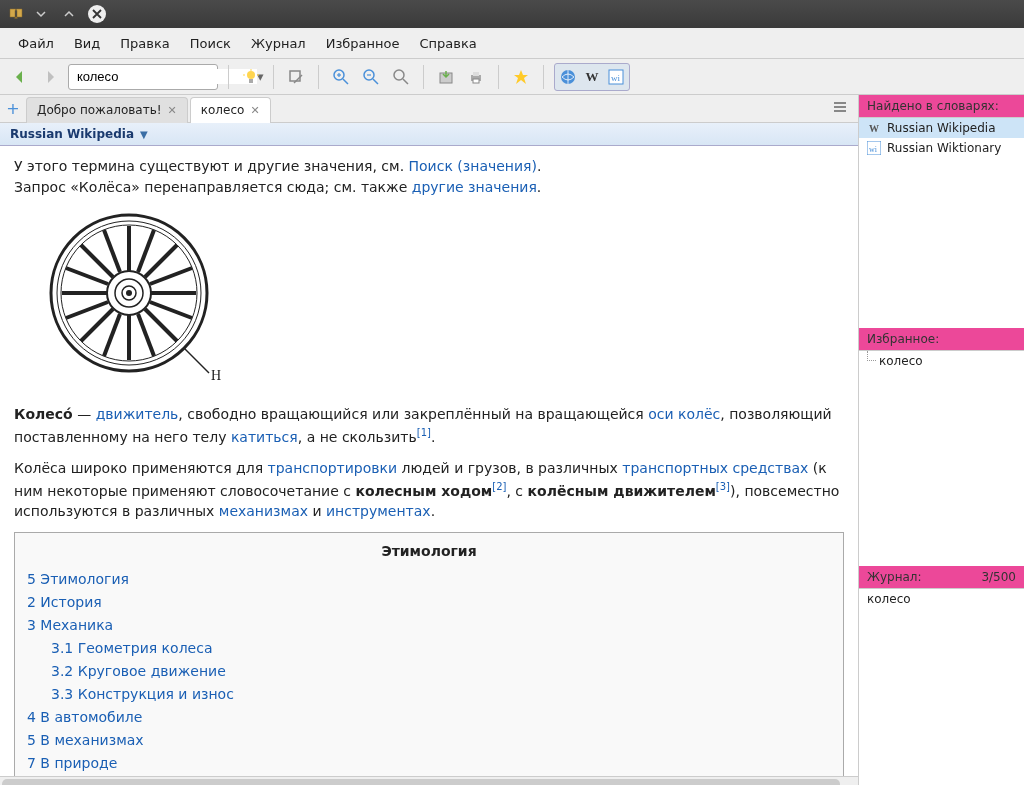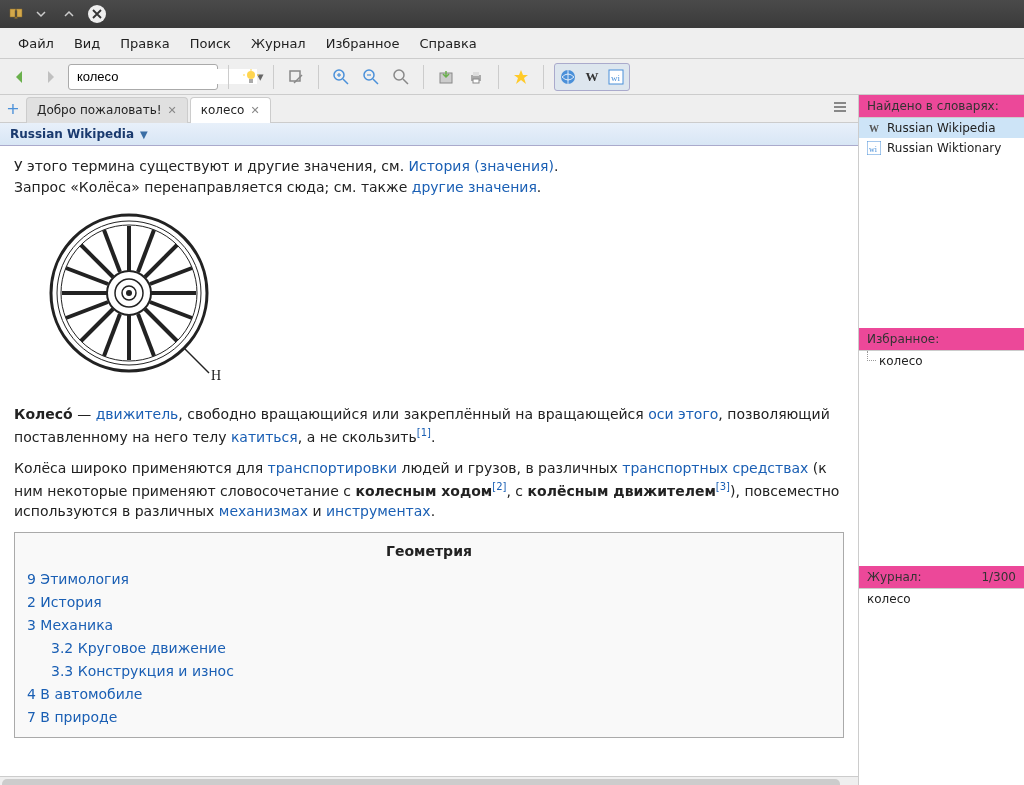--- a/index.html
+++ b/index.html
@@ -213,21 +213,21 @@
             <rect x="2" y="7" width="12" height="2" fill="#888"></rect>
             <rect x="2" y="11" width="12" height="2" fill="#888"></rect>
           </svg></span>
     </div>
     <div class="article-header">
       <span class="name">Russian Wikipedia</span>
       <span class="dd">▼</span>
     </div>
     <div class="article">
       <div>
-        <span>У этого термина существуют и другие значения, см. </span><a href="#">История (значения)</a><span>.</span><br>
+        <span>У этого термина существуют и другие значения, см. </span><a href="#">Поиск (значения)</a><span>.</span><br>
         <span>Запрос «Колёса» перенаправляется сюда; см. также </span><a href="#">другие значения</a><span>.</span>
       </div>
       <div class="wheel-img">
         <svg width="180" height="180" viewBox="0 0 180 180">
           <circle cx="85" cy="85" r="78" fill="none" stroke="#222" stroke-width="3"></circle>
           <circle cx="85" cy="85" r="72" fill="none" stroke="#222" stroke-width="1"></circle>
           <circle cx="85" cy="85" r="68" fill="none" stroke="#222" stroke-width="1"></circle>
           <circle cx="85" cy="85" r="22" fill="none" stroke="#222" stroke-width="2"></circle>
           <circle cx="85" cy="85" r="14" fill="none" stroke="#222" stroke-width="1.5"></circle>
           <circle cx="85" cy="85" r="7" fill="none" stroke="#222" stroke-width="1.5"></circle>
@@ -248,34 +248,36 @@
             <line x1="22" y1="60" x2="64" y2="76"></line>
             <line x1="106" y1="94" x2="148" y2="110"></line>
             <line x1="22" y1="110" x2="64" y2="94"></line>
             <line x1="106" y1="76" x2="148" y2="60"></line>
           </g>
           <line x1="140" y1="140" x2="165" y2="165" stroke="#222" stroke-width="1.5"></line>
           <text x="167" y="172" font-size="14" font-family="serif" fill="#222">Н</text>
         </svg>
       </div>
       <p style="margin-bottom:10px">
-        <b>Колесо́</b><span> — </span><a href="#">движитель</a><span>, свободно вращающийся или закреплённый на вращающейся </span><a href="#">оси</a><span> </span><a href="#">этого</a><span>, позволяющий поставленному на него телу </span><a href="#">катиться</a><span>, а не скользить</span><a href="#" class="sup">[1]</a><span>.</span>
+        <b>Колесо́</b><span> — </span><a href="#">движитель</a><span>, свободно вращающийся или закреплённый на вращающейся </span><a href="#">оси</a><span> </span><a href="#">колёс</a><span>, позволяющий поставленному на него телу </span><a href="#">катиться</a><span>, а не скользить</span><a href="#" class="sup">[1]</a><span>.</span>
       </p>
       <p>
         <span>Колёса широко применяются для </span><a href="#">транспортировки</a><span> людей и грузов, в различных </span><a href="#">транспортных средствах</a><span> (к ним некоторые применяют словосочетание с </span><b>колесным ходом</b><a href="#" class="sup">[2]</a><span>, с </span><b>колёсным движителем</b><a href="#" class="sup">[3]</a><span>), повсеместно используются в различных </span><a href="#">механизмах</a><span> и </span><a href="#">инструментах</a><span>.</span>
       </p>
       <div class="toc">
-        <div class="toc-title">Геометрия</div>
+        <div class="toc-title">Этимология</div>
         <ul class="toc-list" id="toc-list">
-            <li>9 Этимология</li>
+            <li>5 Этимология</li>
             <li>2 История</li>
             <li>3 Механика</li>
+            <li class="sub">3.1 Геометрия колеса</li>
             <li class="sub">3.2 Круговое движение</li>
             <li class="sub">3.3 Конструкция и износ</li>
             <li>4 В автомобиле</li>
+            <li>5 В механизмах</li>
             <li>7 В природе</li>
           </ul>
       </div>
     </div>
     <div class="scrollbar-bottom">
         <div class="thumb"></div>
       </div>
   </div>
 
   <div class="right">
@@ -296,19 +298,19 @@
           </span>
           <span>Russian Wiktionary</span>
         </div>
       </div>
     <div class="panel-title">Избранное:</div>
     <div class="fav-list" id="fav-list">
         <div class="fav-item">колесо</div>
       </div>
     <div class="panel-title history-header">
       <span>Журнал:</span>
-      <span>1/300</span>
+      <span>3/500</span>
     </div>
     <div class="history-list" id="history-list">
         <div class="history-item">колесо</div>
       </div>
   </div>
 </div>
 
 </body></html>

